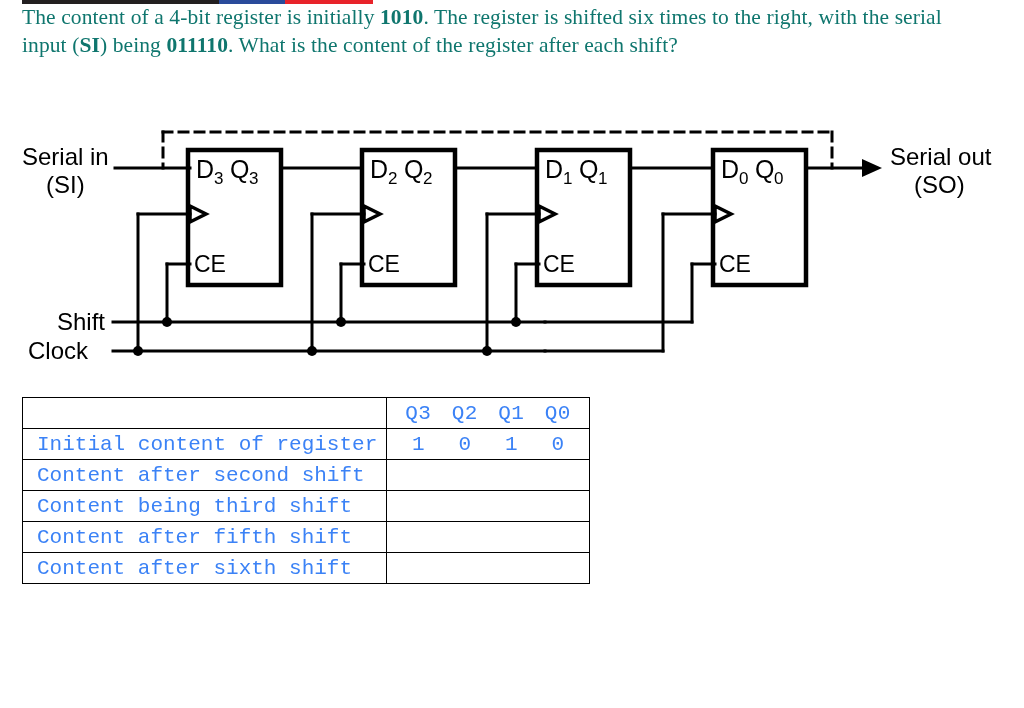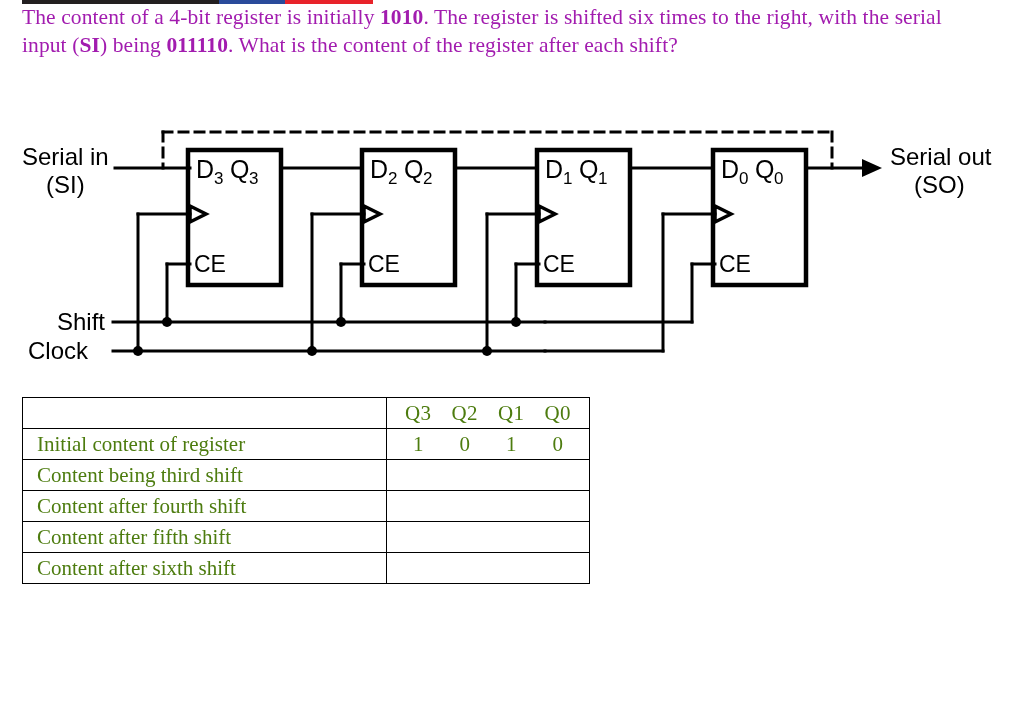--- a/index.html
+++ b/index.html
@@ -31,21 +31,21 @@
 
   
   #question {
     position: absolute;
     left: 22px;
     top: 4px;
     width: 962px;
     font-family: "Liberation Serif", serif;
     font-size: 21.5px;
     line-height: 27.5px;
-    color: #a21caf;
+    color: #0f766e;
     letter-spacing: .1px;
   }
   #question b { font-weight: bold; }
 
   
   #circuit {
     position: absolute;
     left: 0;
     top: 118px;
     width: 1024px;
@@ -72,22 +72,22 @@
     font-size: 24px;
     fill: #000;
   }
 
   
   #answer-table {
     position: absolute;
     left: 22px;
     top: 397px;
     border-collapse: collapse;
-    font-family: Liberation Serif, serif;
-    color: #4d7c0f;
+    font-family: Liberation Mono, monospace;
+    color: #3b82f6;
   }
   #answer-table td, #answer-table th {
     border: 1.6px solid #000;
     padding: 0;
     vertical-align: middle;
     font-weight: normal;
   }
   #answer-table .lbl-cell {
     width: 349px;
     height: 30px;
@@ -282,44 +282,44 @@
           <div class="bit-row">
             <span>1</span>
             <span>0</span>
             <span>1</span>
             <span>0</span>
           </div>
         </td>
       </tr>
 
 
+      <tr>
+        <td class="lbl-cell">Content after second shift</td>
+        <td class="val-cell">
+          <div class="bit-row">
+            <span></span>
+            <span></span>
+            <span></span>
+            <span></span>
+          </div>
+        </td>
+      </tr>
 
       <tr>
         <td class="lbl-cell">Content being third shift</td>
         <td class="val-cell">
           <div class="bit-row">
             <span></span>
             <span></span>
             <span></span>
             <span></span>
           </div>
         </td>
       </tr>
 
-      <tr>
-        <td class="lbl-cell">Content after fourth shift</td>
-        <td class="val-cell">
-          <div class="bit-row">
-            <span></span>
-            <span></span>
-            <span></span>
-            <span></span>
-          </div>
-        </td>
-      </tr>
 
       <tr>
         <td class="lbl-cell">Content after fifth shift</td>
         <td class="val-cell">
           <div class="bit-row">
             <span></span>
             <span></span>
             <span></span>
             <span></span>
           </div>

